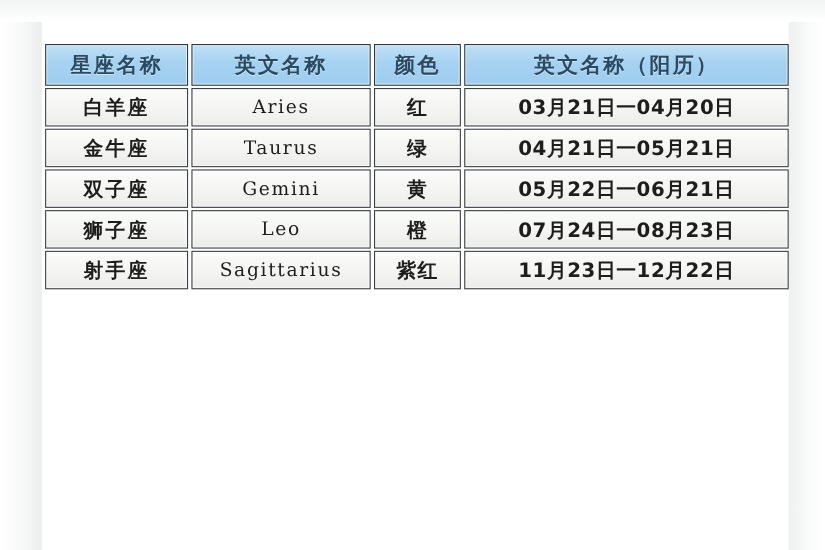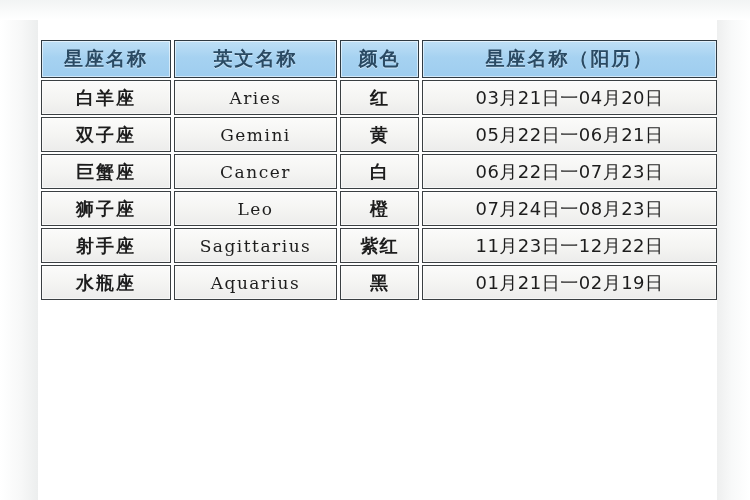--- a/index.html
+++ b/index.html
@@ -118,21 +118,21 @@
   td.cell-color {
     font-size: 18px;
     letter-spacing: 1px;
     font-family: "DejaVu Sans", sans-serif;
     font-weight: 600;
   }
   td.cell-date {
     font-size: 18px;
     letter-spacing: 0.5px;
     font-family: "DejaVu Sans", sans-serif;
-    font-weight: 400;
+    font-weight: 700;
   }
 </style>
 </head>
 <body>
 
 <div id="page">
 
   <div id="paper-left"></div>
   <div id="paper-right"></div>
 
@@ -145,56 +145,50 @@
       <col class="c-name">
       <col class="c-en">
       <col class="c-color">
       <col class="c-date">
     </colgroup>
     <thead>
       <tr>
         <th>星座名称</th>
         <th>英文名称</th>
         <th>颜色</th>
-        <th>星座名称（阳历）</th>
+        <th>英文名称（阳历）</th>
       </tr>
     </thead>
     <tbody id="table-body">
         <tr>
           <td class="cell-name">白羊座</td>
           <td class="cell-en">Aries</td>
           <td class="cell-color">红</td>
           <td class="cell-date">03月21日一04月20日</td>
         </tr>
         <tr>
+          <td class="cell-name">金牛座</td>
+          <td class="cell-en">Taurus</td>
+          <td class="cell-color">绿</td>
+          <td class="cell-date">04月21日一05月21日</td>
+        </tr>
+        <tr>
           <td class="cell-name">双子座</td>
           <td class="cell-en">Gemini</td>
           <td class="cell-color">黄</td>
           <td class="cell-date">05月22日一06月21日</td>
-        </tr>
-        <tr>
-          <td class="cell-name">巨蟹座</td>
-          <td class="cell-en">Cancer</td>
-          <td class="cell-color">白</td>
-          <td class="cell-date">06月22日一07月23日</td>
         </tr>
         <tr>
           <td class="cell-name">狮子座</td>
           <td class="cell-en">Leo</td>
           <td class="cell-color">橙</td>
           <td class="cell-date">07月24日一08月23日</td>
         </tr>
         <tr>
           <td class="cell-name">射手座</td>
           <td class="cell-en">Sagittarius</td>
           <td class="cell-color">紫红</td>
           <td class="cell-date">11月23日一12月22日</td>
         </tr>
-        <tr>
-          <td class="cell-name">水瓶座</td>
-          <td class="cell-en">Aquarius</td>
-          <td class="cell-color">黑</td>
-          <td class="cell-date">01月21日一02月19日</td>
-        </tr>
       </tbody>
   </table>
 
 </div>
 
 </body></html>

